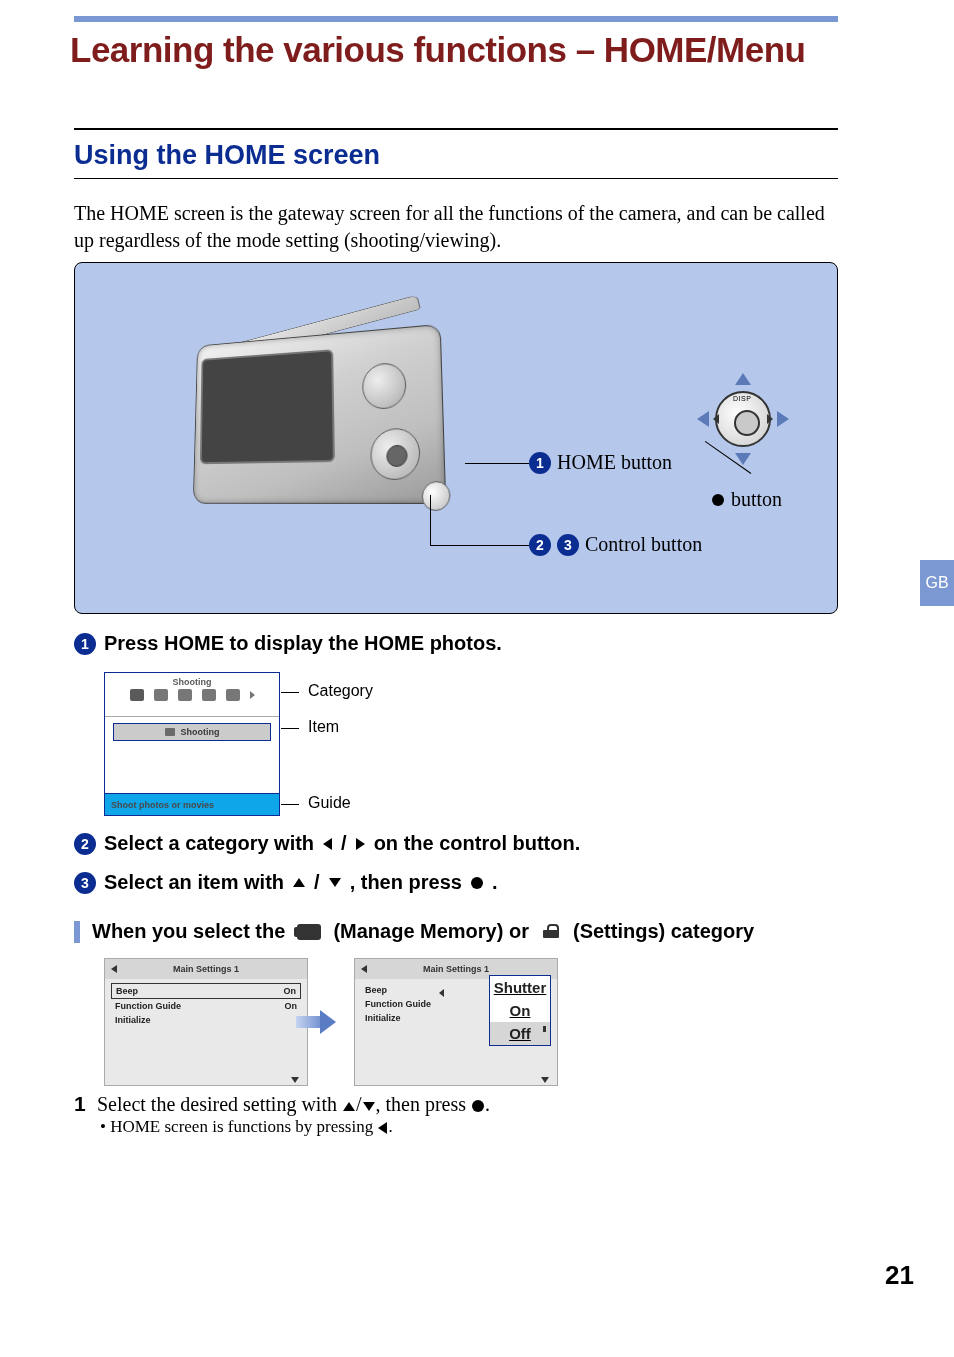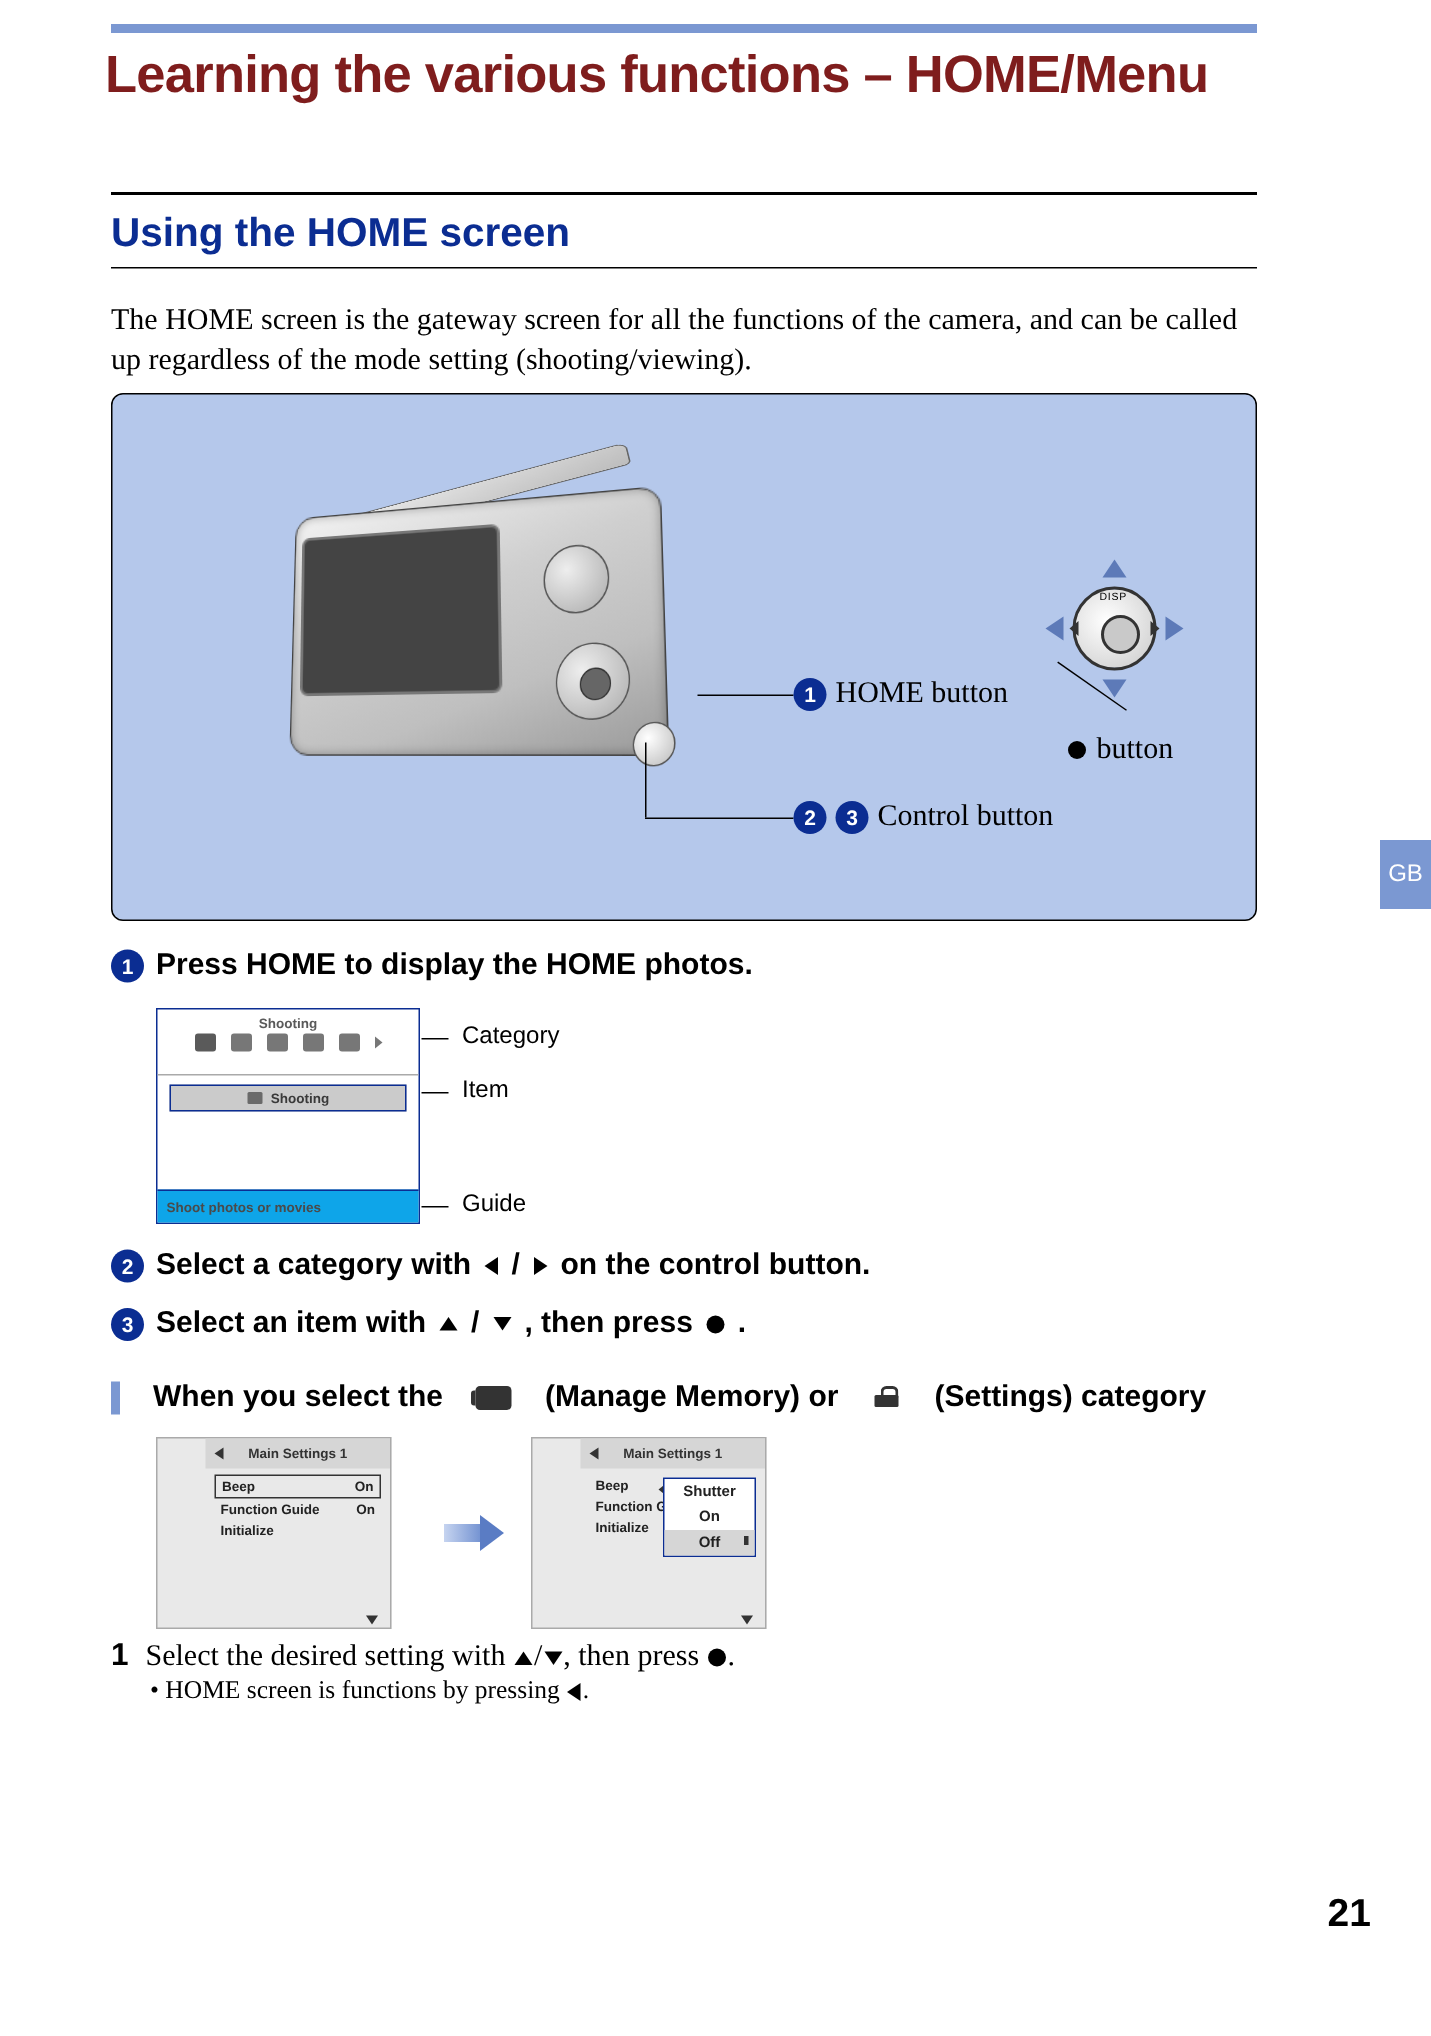--- a/index.html
+++ b/index.html
@@ -255,59 +255,58 @@
   .step3 { top: 871px; }
   .subsection {
     position: absolute;
     left: 74px;
     top: 920px;
     font-family: Arial, Helvetica, sans-serif;
     font-weight: bold;
     font-size: 20px;
     display: flex;
     align-items: center;
-    gap: 20px;
+    gap: 10px;
   }
   .subsection .bar { width: 6px; height: 22px; background: #7b98d2; margin-right: 2px; }
   .inline-icon {
     display:inline-flex; width:24px; height:16px; background:#333; border-radius:3px;
     vertical-align:middle; position:relative; margin:0 2px;
   }
   .inline-icon.mem::before { content:""; position:absolute; left:-3px; top:3px; width:3px; height:10px; background:#333; border-radius:2px 0 0 2px; }
   .inline-icon.settings { width:20px; height:16px; background:transparent; border:none; }
   .inline-icon.settings::before { content:""; position:absolute; left:2px; top:6px; width:16px; height:8px; background:#333; border-radius:1px; }
   .inline-icon.settings::after { content:""; position:absolute; left:6px; top:0; width:8px; height:6px; border:2px solid #333; border-bottom:none; border-radius:4px 4px 0 0; }
   .settings-shot {
     position: absolute;
     top: 958px;
-    width: 157px;
+    width: 204px;
     height: 128px;
     background: #e9e9e9;
     border: 1px solid #aaa;
     font-family: Arial;
-    padding-left: 32px;
   }
   .ss1 { left: 104px; }
   .ss2 { left: 354px; }
   .ss-title {
     position:relative;
     height:20px; background:#d6d6d6;
     font-size:9px; font-weight:bold; text-align:center; line-height:20px; color:#333;
   }
   .ss-title .back { position:absolute; left:6px; top:6px; width:0; height:0;
     border-top:4px solid transparent; border-bottom:4px solid transparent; border-right:6px solid #333; }
   .ss-list { padding:4px 6px; }
   .ss-row { display:flex; justify-content:space-between; font-size:9px; padding:2px 4px; color:#222; font-weight:bold; }
   .ss-row.boxed { border:1px solid #333; }
   .ss-row .val { color:#222; }
   .ss-dn { position:absolute; bottom:2px; right:8px; width:0; height:0;
     border-left:4px solid transparent; border-right:4px solid transparent; border-top:6px solid #333; }
   .ss-popup {
-    position:absolute; right:6px; top:26px; width:62px;
-    border:1.5px solid #0b2d92; background:#fff; font-size:10px; text-align:center;
+    position:absolute; right:6px; top:16px; width:62px;
+    border:1.5px solid #0b2d92; background:#fff; font-size:15px; text-align:center;text-decoration:underline;
   }
   .ss-popup div { padding:3px 0; color:#222; font-weight:bold; }
   .ss-popup .sel { background:#d6d6d6; position:relative; }
   .ss-popup .sel::after { content:""; position:absolute; right:4px; top:4px; width:3px; height:6px; background:#333; }
   .ss-left-caret { position:absolute; left:84px; top:30px; width:0; height:0;
     border-top:4px solid transparent; border-bottom:4px solid transparent; border-right:5px solid #333; }
   .transition-arrow {
     position:absolute; left:296px; top:1010px; width:42px; height:24px;
   }
   .transition-arrow .shaft { position:absolute; left:0; top:6px; width:26px; height:12px;

